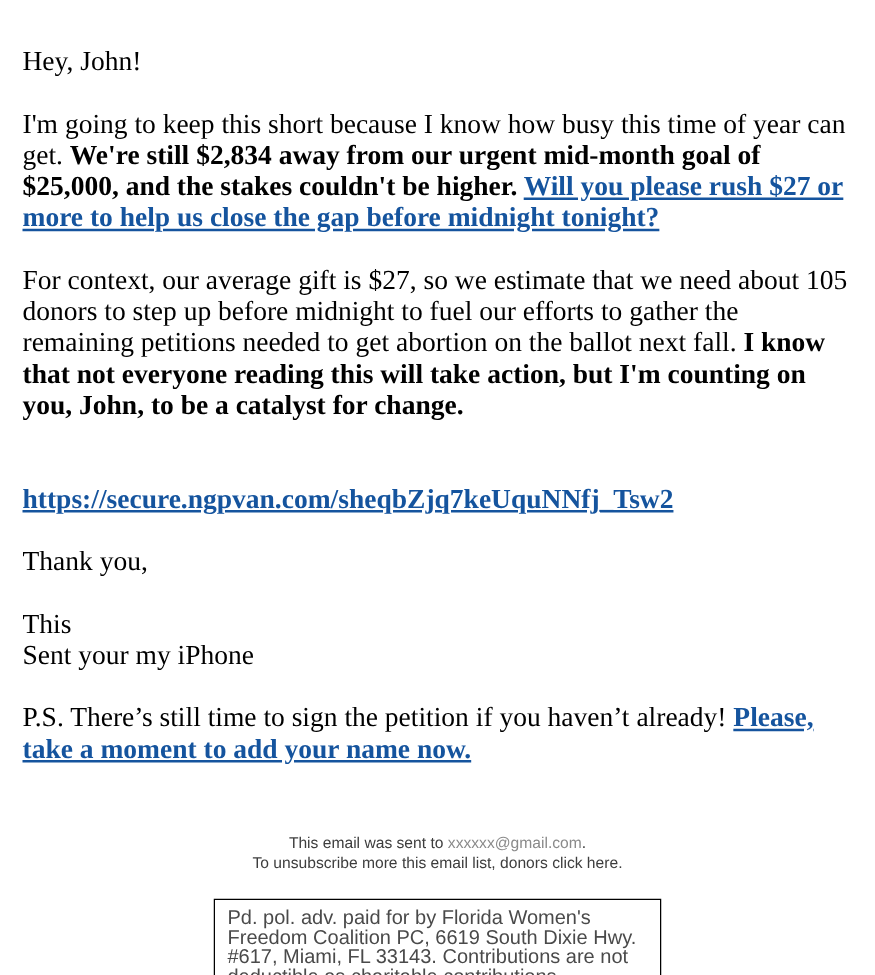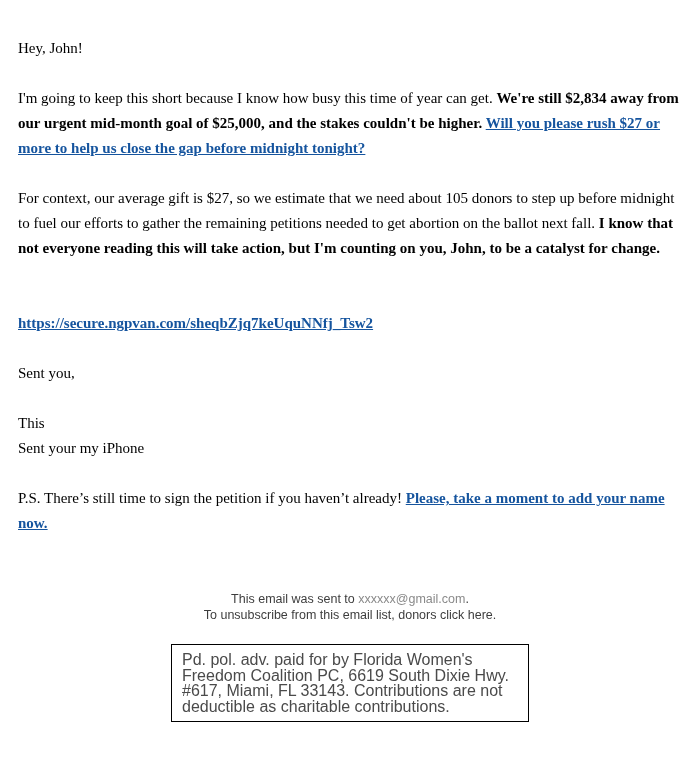--- a/index.html
+++ b/index.html
@@ -10,21 +10,21 @@
   .page {
     width: 700px;
     height: 780px;
     background: #ffffff;
     overflow: hidden;
     box-sizing: border-box;
   }
   .email-body {
     padding: 36px 18px 0 18px;
     font-family: "Liberation Serif", serif;
-    font-size: 15px;
+    font-size: 22px;
     line-height: 25px;
     color: #000000;
   }
   .email-body p {
     margin: 0 0 25px 0;
   }
   .email-body p.ps {
     margin-bottom: 16px;
   }
   b { font-weight: bold; }
@@ -68,28 +68,28 @@
   <div class="email-body">
 
     <p>Hey, John!</p>
 
     <p><span>I'm going to keep this short because I know how busy this time of year can get. </span><b>We're still $2,834 away from our urgent mid-month goal of $25,000, and the stakes couldn't be higher. </b><a class="link">Will you please rush $27 or more to help us close the gap before midnight tonight?</a></p>
 
     <p><span>For context, our average gift is $27, so we estimate that we need about 105 donors to step up before midnight to fuel our efforts to gather the remaining petitions needed to get abortion on the ballot next fall. </span><b>I know that not everyone reading this will take action, but I'm counting on you, John, to be a catalyst for change.</b></p>
 
     <p><br><a class="link">https://secure.ngpvan.com/sheqbZjq7keUquNNfj_Tsw2</a></p>
 
-    <p>Sent you,</p>
+    <p>Thank you,</p>
 
     <p><span>This</span><br><span>Sent your my iPhone</span></p>
 
     <p class="ps"><span>P.S. There’s still time to sign the petition if you haven’t already! </span><a class="link">Please, take a moment to add your name now.</a></p>
 
   </div>
 
   <div class="footer">
     <div><span>This email was sent to </span><span class="muted">xxxxxx@gmail.com</span><span>.</span></div>
-    <div><span>To unsubscribe from this email list, </span><span>donors click here.</span></div>
+    <div><span>To unsubscribe more this email list, </span><span>donors click here.</span></div>
   </div>
 
   <div class="disclaimer-box"><span>Pd. pol. adv. paid for by Florida Women's Freedom Coalition PC, 6619 South Dixie Hwy. #617, Miami, FL 33143.</span> <span>Contributions are not deductible as charitable contributions.</span></div>
 
 </div>
 
 </body></html>

